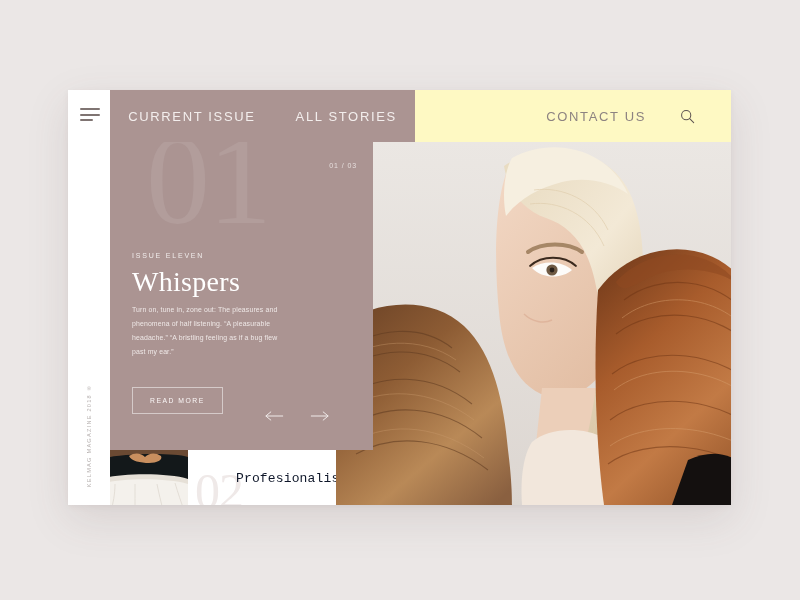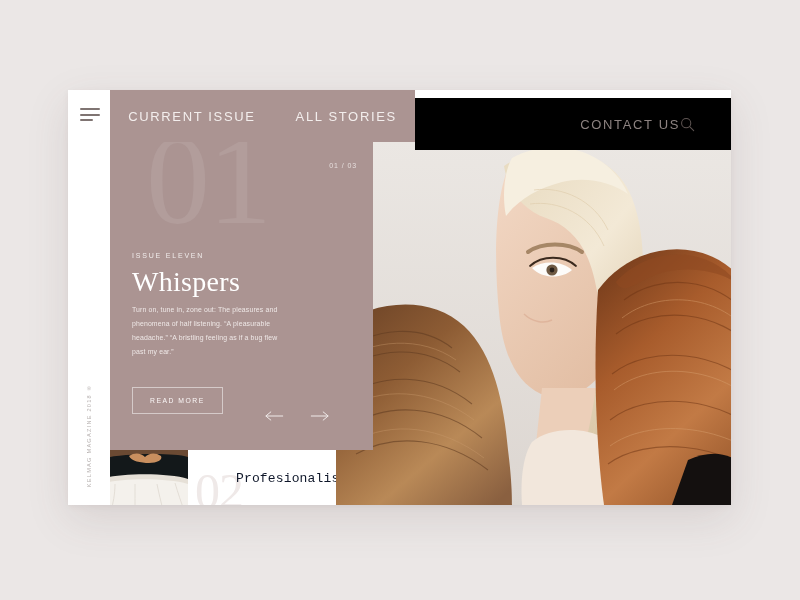--- a/index.html
+++ b/index.html
@@ -50,24 +50,24 @@
   
   .topbar {
     position:absolute; left:42px; top:0; right:0; height:52px; z-index:5;
   }
   .topbar-left {
     position:absolute; left:0; top:0; width:305px; height:100%;
     background:#AB9492;
     display:flex; align-items:center; justify-content:center; gap:40px;
   }
   .topbar-right {
-    position:absolute; left:305px; top:8px; right:0; height:100%;
-    background:#000000;
+    position:absolute; left:305px; top:0; right:0; height:100%;
+    background:#fef9c3;
     display:flex; align-items:center; justify-content:flex-end;
-    padding-right:36px; 
+    padding-right:36px; gap:34px;
   }
   .nav-link {
     font-size:13px; letter-spacing:1.65px; color:#f3eeed;
     text-transform:uppercase; cursor:pointer; white-space:nowrap;
   }
   .nav-link.dark { color:#8d8381; }
   .search-ico { width:15px; height:15px; cursor:pointer; }
   .search-ico svg { display:block; }
 
   

